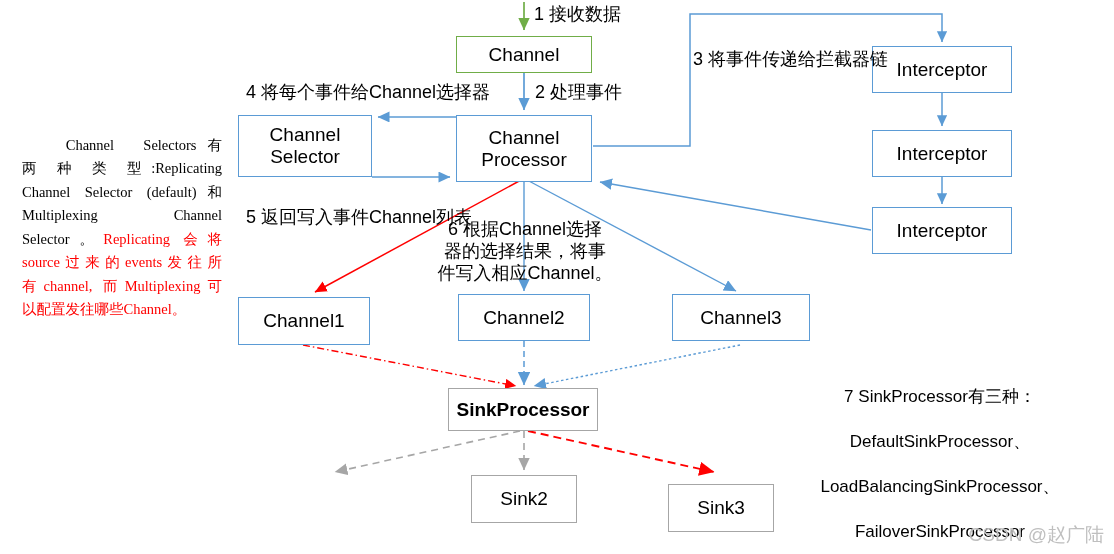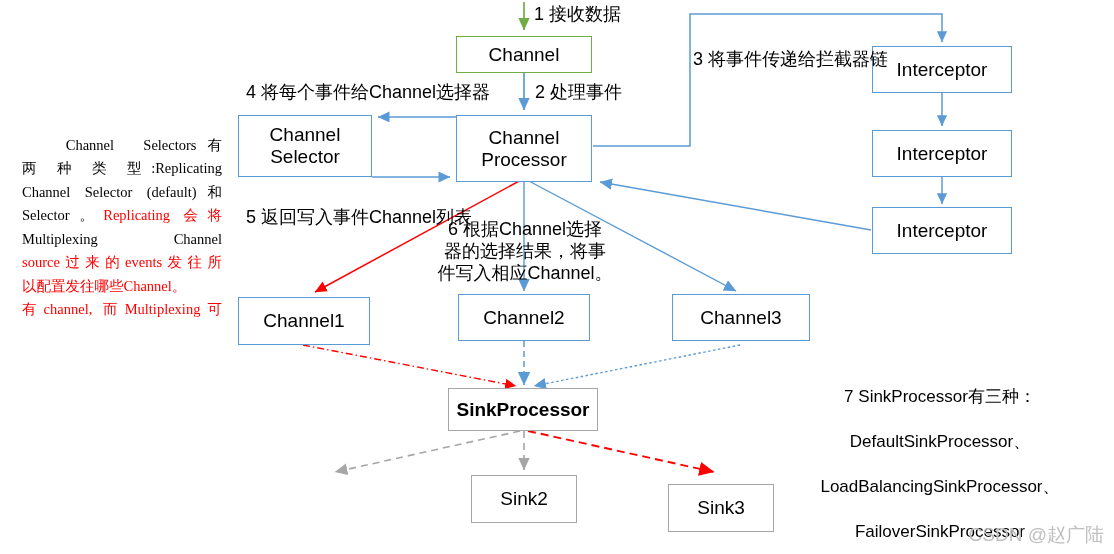--- a/index.html
+++ b/index.html
@@ -138,25 +138,25 @@
   <div class="lbl" style="left:246px;top:185px;margin-top:22px;">5 返回写入事件Channel列表</div>
 
   <div class="lbl center" style="left:405px;top:219px;width:240px;">6 根据Channel选择
 器的选择结果，将事
 件写入相应Channel。</div>
 
   <div class="note" style="left:22px;top:92px;width:200px;">
     <p>　　Channel　Selectors 有</p>
     <p>两　种　类　型 :Replicating</p>
     <p>Channel  Selector  (default)和</p>
+    <p>Multiplexing　　　　Channel</p>
     <p><span>Selector。</span><span class="red">Replicating 会将</span></p>
-    <p>Multiplexing　　　　Channel</p>
     <p class="red">source过来的events发往所</p>
+    <p class="red">有channel, 而Multiplexing可</p>
     <p class="red lastline">以配置发往哪些Channel。</p>
-    <p class="red">有channel, 而Multiplexing可</p>
   </div>
 
   <div class="lbl center" style="left:790px;top:363px;width:300px;font-size:17px;line-height:1.33;">
     <div>7 SinkProcessor有三种：</div>
     <div>DefaultSinkProcessor、</div>
     <div>LoadBalancingSinkProcessor、</div>
     <div>FailoverSinkProcessor</div>
     
   </div>
 

